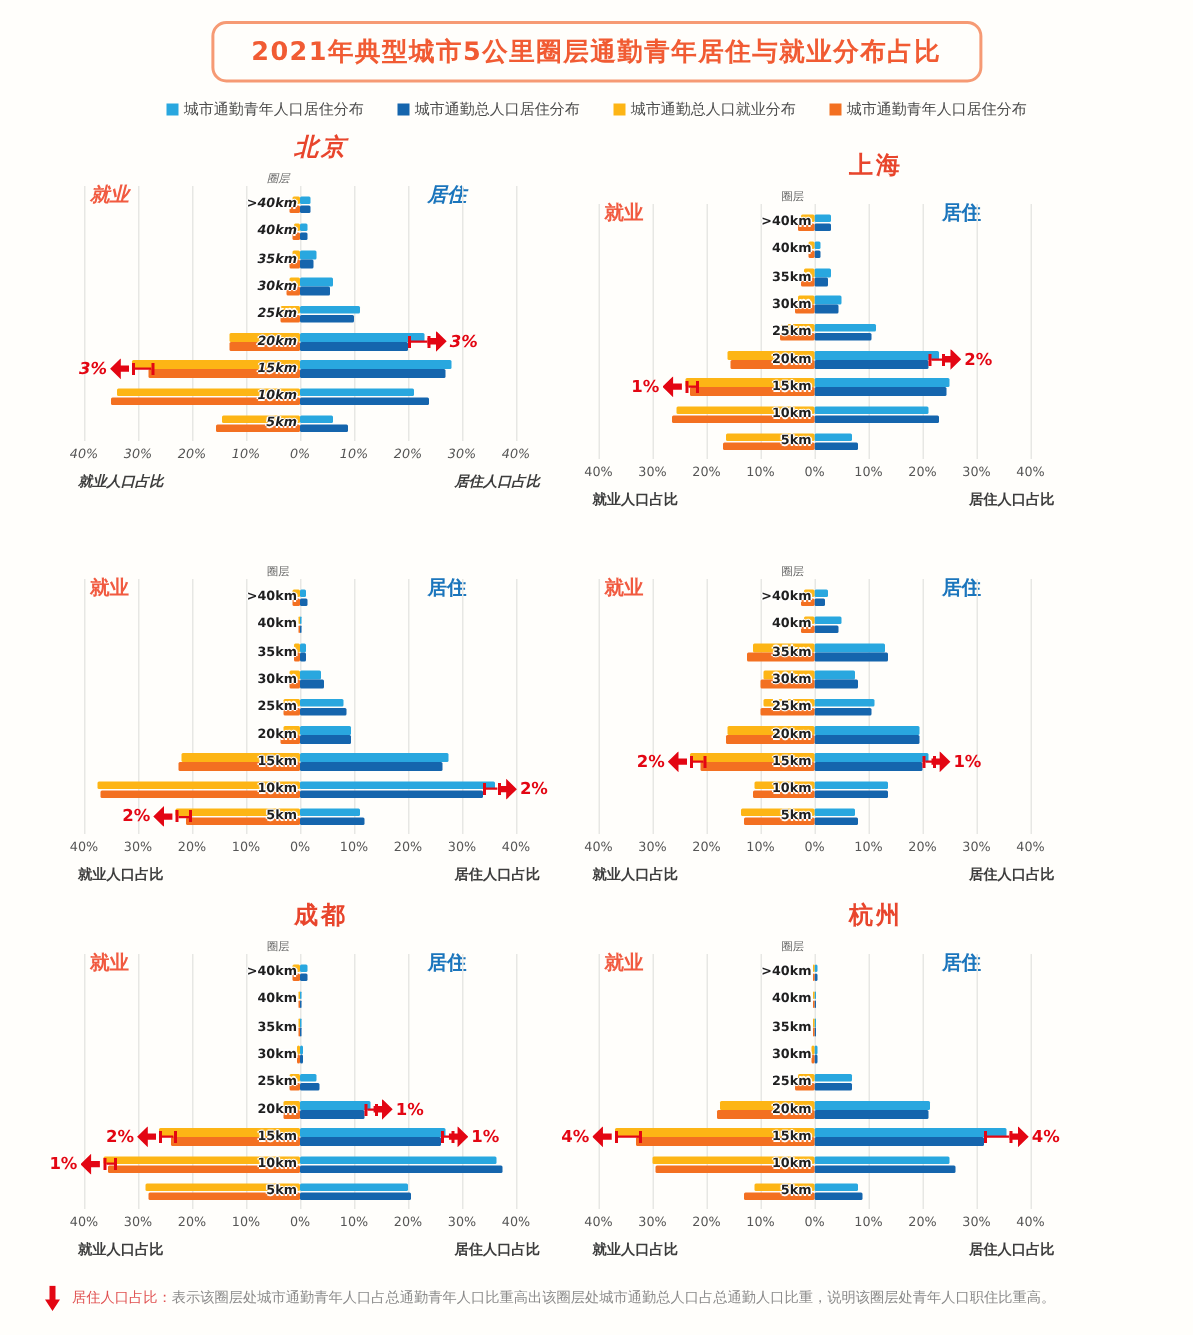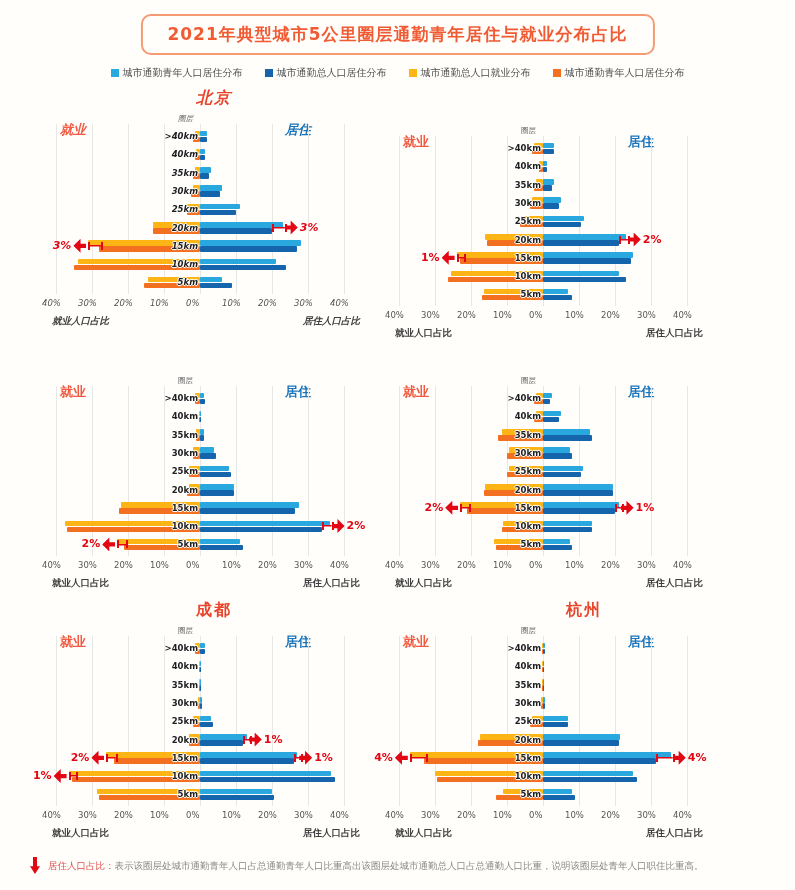--- a/index.html
+++ b/index.html
@@ -23,21 +23,21 @@
   .sw{width:8px;height:8px;display:inline-block;}
   #charts{position:absolute;left:0;top:0;width:795px;height:850px;}
   .chart{position:absolute;width:368px;height:248px;}
   .chart div{position:absolute;}
   .c-title{width:100%;text-align:center;top:0;font-size:16px;font-weight:bold;color:#E8452C;letter-spacing:2px;}
   .side-head{top:33px;font-size:13px;font-weight:bold;}
   .left-head{color:#F15A40;}
   .right-head{color:#1B75BC;}
   .ring-head{top:26px;font-size:7.5px;color:#666;}
   .grid{top:36px;height:170px;width:1px;background:#E7E7E4;}
-  .tick{top:210px;width:28px;text-align:left;font-size:8.5px;color:#555;}
+  .tick{top:210px;width:28px;text-align:center;font-size:8.5px;color:#555;}
   .bar{height:5.5px;border-radius:1px;}
   .cat{font-size:8.5px;font-weight:bold;color:#1f1f1f;
        text-shadow:0 0 2px #fff,1px 0 #fff,-1px 0 #fff,0 1px #fff,0 -1px #fff;}
   .caption{top:227px;font-size:9.5px;font-weight:600;color:#3d3d3d;}
   .right-cap{width:84px;text-align:right;}
   .bracket{height:8px;border-left:2px solid #E30613;border-right:2px solid #E30613;
            background:linear-gradient(#E30613,#E30613) center/100% 1.5px no-repeat;}
   .arrow{width:13px;height:14px;background:#E30613;}
   .arr-r{clip-path:polygon(0 35%,45% 35%,45% 0,100% 50%,45% 100%,45% 65%,0 65%);}
   .arr-l{clip-path:polygon(100% 35%,55% 35%,55% 0,0 50%,55% 100%,55% 65%,100% 65%);}
@@ -145,20 +145,21 @@
       <div class="caption left-cap" style="left: 22px;">就业人口占比</div>
       <div class="caption right-cap" style="left: 246px;">居住人口占比</div>
       <div class="bracket" style="left: 242px; width: 10.8px; top: 135.5px;"></div>
       <div class="arrow arr-r" style="left: 254.8px; top: 132.5px;"></div>
       <div class="ann" style="left: 269.8px; top: 132.5px;">3%</div>
       <div class="bracket" style="left: 58.4px; width: 10.8px; top: 153.8px;"></div>
       <div class="arrow arr-l" style="left: 43.4px; top: 150.8px;"></div>
       <div class="ann ann-l" style="left: 13.4px; top: 150.8px;">3%</div>
     </div>
     <div class="chart" style="left: 400px; top: 100px;">
+      <div class="c-title">上海</div>
       <div class="side-head left-head" style="left: 3px;">就业</div>
       <div class="side-head right-head" style="left: 228px;">居住</div>
       <div class="ring-head" style="left: 121px;">圈层</div>
       <div class="grid" style="left: -1px;"></div>
       <div class="tick" style="left: -15px;">40%</div>
       <div class="grid" style="left: 35px;"></div>
       <div class="tick" style="left: 21px;">30%</div>
       <div class="grid" style="left: 71px;"></div>
       <div class="tick" style="left: 57px;">20%</div>
       <div class="grid" style="left: 107px;"></div>

